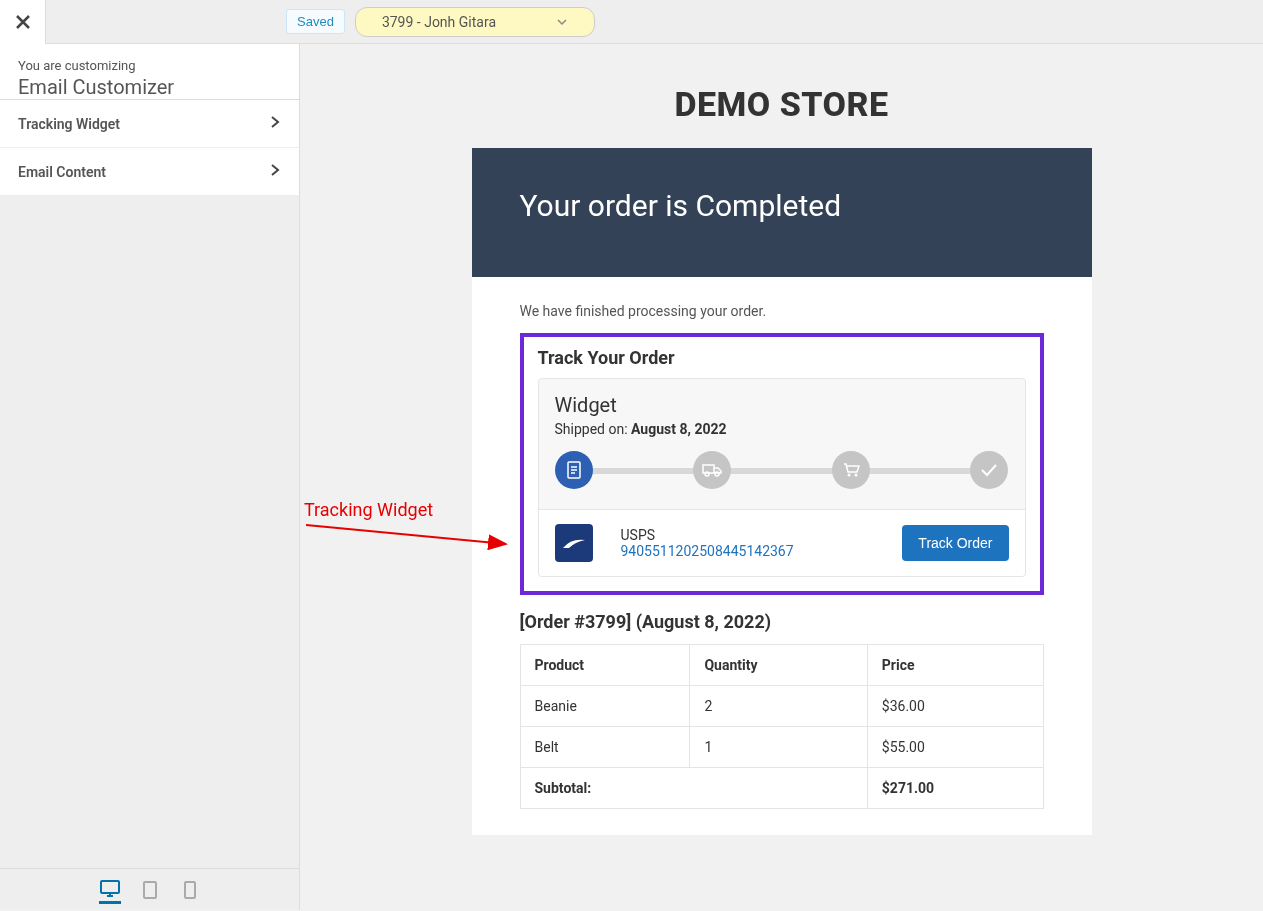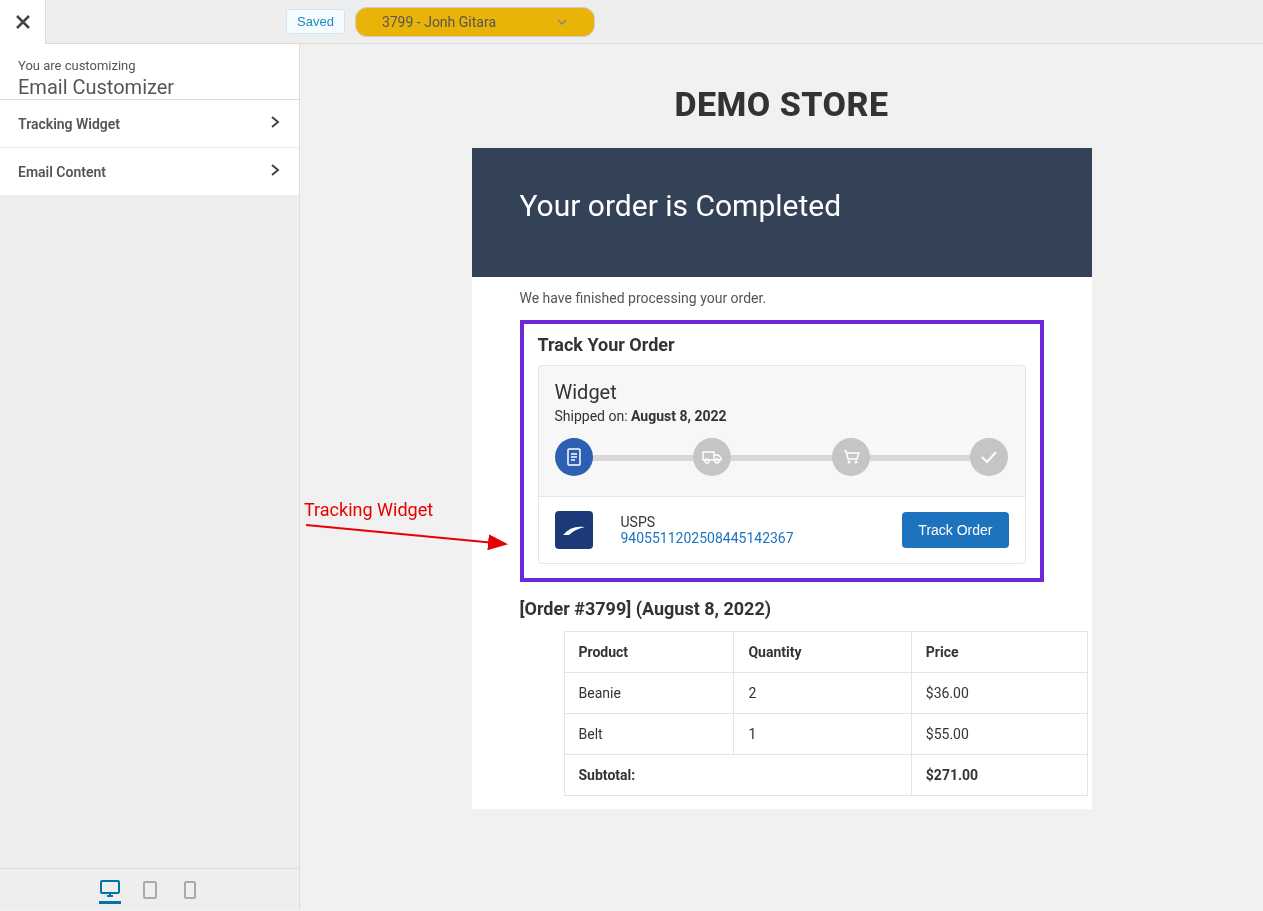--- a/index.html
+++ b/index.html
@@ -1,42 +1,42 @@
 <!DOCTYPE html>
 <html><head>
   <meta charset="utf-8">
   <style>
     * { box-sizing: border-box; margin: 0; padding: 0; }
     body { font-family: -apple-system, BlinkMacSystemFont, "Segoe UI", Roboto, sans-serif; background: #f1f1f1; color: #333; }
 
     .topbar { height: 44px; background: #eee; border-bottom: 1px solid #ddd; display: flex; align-items: center; }
     .close-btn { width: 46px; height: 44px; display: flex; align-items: center; justify-content: center; cursor: pointer; border-right: 1px solid #ddd; background: #fff; }
     .saved-btn { margin-left: auto; margin-right: 10px; padding: 4px 10px; border: 1px solid #cce6f5; background: #f6fbff; color: #1e8cbe; border-radius: 3px; font-size: 13px; }
-    .order-select { margin-right: 10px; padding: 6px 26px; border: 1px solid #ccc; border-radius: 12px; background: #eab308; min-width: 240px; font-size: 14px; color: #555; display: flex; align-items: center; justify-content: space-between; cursor: pointer; }
+    .order-select { margin-right: 10px; padding: 6px 26px; border: 1px solid #ccc; border-radius: 12px; background: #fef9c3; min-width: 240px; font-size: 14px; color: #555; display: flex; align-items: center; justify-content: space-between; cursor: pointer; }
 
     .layout { display: flex; height: calc(100vh - 45px); }
     .sidebar { width: 300px; background: #eee; border-right: 1px solid #ddd; display: flex; flex-direction: column; }
     .customizing-box { background: #fff; padding: 14px 18px 0; border-bottom: 1px solid #ddd; }
     .you-are { font-size: 13px; color: #555; margin-bottom: 2px; }
     .section-title { font-size: 20px; color: #555; font-weight: 400; }
     .sidebar-item { background: #fff; border-bottom: 1px solid #eee; padding: 14px 18px; display: flex; align-items: center; justify-content: space-between; cursor: pointer; }
     .sidebar-item span.lbl { font-size: 14px; color: #555; font-weight: 600; }
     .chev { color: #555; }
 
     .device-bar { height: 42px; border-top: 1px solid #ddd; background: #eee; display: flex; align-items: center; justify-content: center; gap: 18px; margin-top: auto; }
     .device-btn { width: 22px; height: 22px; display: flex; align-items: center; justify-content: center; cursor: pointer; color: #aaa; }
     .device-btn.active { color: #0073aa; border-bottom: 3px solid #0073aa; padding-bottom: 5px; margin-bottom: -6px; }
 
     .preview { flex: 1; overflow: auto; padding: 40px 30px; position: relative; }
     .preview-inner { max-width: 620px; margin: 0 auto; }
     .store-title { text-align: center; font-size: 34px; font-weight: 800; color: #333; letter-spacing: 0.5px; margin-bottom: 24px; }
     .email-card { background: #fff; }
     .email-header { background: #334257; color: #fff; padding: 40px 48px 54px; }
     .email-header h1 { font-size: 30px; font-weight: 400; }
-    .email-body { padding: 13px 48px; }
+    .email-body { padding: 26px 48px; }
     .processed-msg { font-size: 14px; color: #555; margin-bottom: 14px; }
 
     .track-box { border: 4px solid #6d28d9; padding: 10px 14px 14px; position: relative; }
     .track-heading { font-size: 18px; font-weight: 700; color: #333; margin-bottom: 10px; }
     .track-card { border: 1px solid #e5e5e5; background: #f7f7f7; border-radius: 4px; }
     .ship-status { font-size: 20px; padding: 14px 16px 4px; color: #333; }
     .ship-date-row { font-size: 14px; padding: 0 16px 14px; }
     .ship-date-row .lbl { color: #333; }
     .ship-date-row .val { font-weight: 700; }
 
@@ -46,21 +46,21 @@
     .p-icon { width: 38px; height: 38px; border-radius: 50%; background: #c5c5c5; display: flex; align-items: center; justify-content: center; color: #fff; }
     .p-icon.active { background: #2d5fb2; }
 
     .carrier-row { display: flex; align-items: center; border-top: 1px solid #e5e5e5; padding: 14px 16px; background: #fff; border-radius: 0 0 4px 4px; gap: 28px; }
     .carrier-logo { width: 38px; height: 38px; background: #1c3a7a; border-radius: 4px; display: flex; align-items: center; justify-content: center; color: #fff; }
     .carrier-meta .cname { font-size: 14px; font-weight: 400; color: #333; }
     .carrier-meta .ctrack { font-size: 14px; color: #1e73be; cursor: pointer; }
     .track-btn { margin-left: auto; background: #1e73be; color: #fff; border: none; padding: 10px 16px; border-radius: 4px; font-size: 14px; cursor: pointer; }
 
     .order-line { font-size: 18px; font-weight: 700; margin: 16px 0 12px; color: #333; }
-    .order-table { width: 100%; border-collapse: collapse; margin-left: 44px; }
+    .order-table { width: 100%; border-collapse: collapse; }
     .order-table th, .order-table td { border: 1px solid #e4e4e4; padding: 12px 14px; text-align: left; font-size: 14px; }
     .order-table th { color: #333; font-weight: 700; }
     .subtotal-row td { font-weight: 700; }
 
     .annotation-label { position: absolute; color: #e60000; font-size: 18px; font-weight: 400; left: 4px; }
     .arrow-svg { position: absolute; pointer-events: none; }
   </style>
 </head>
 <body>
 

